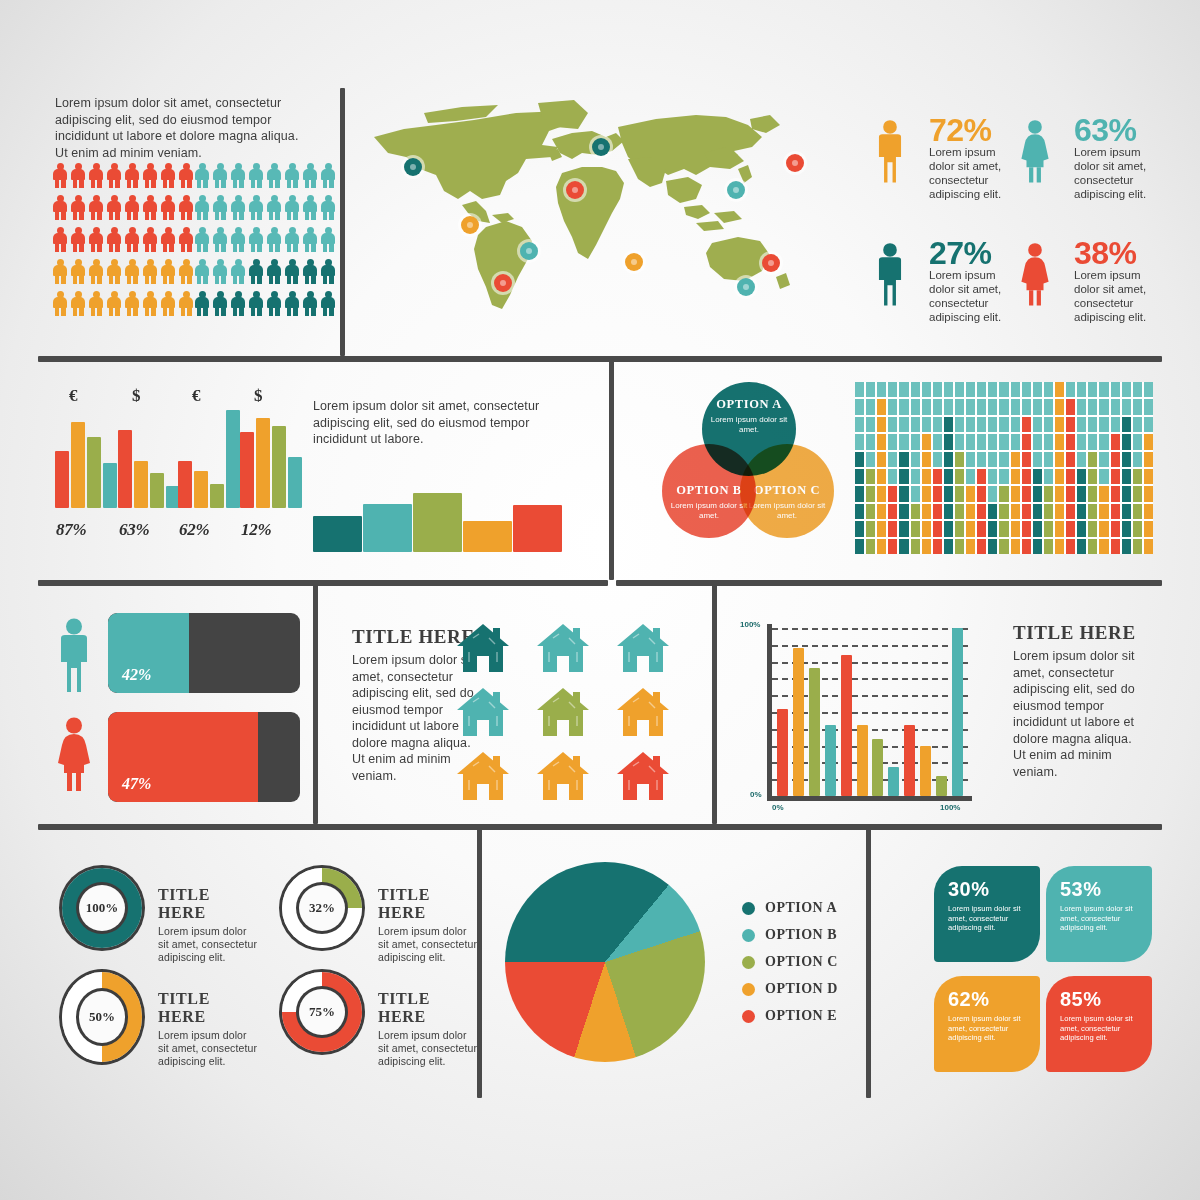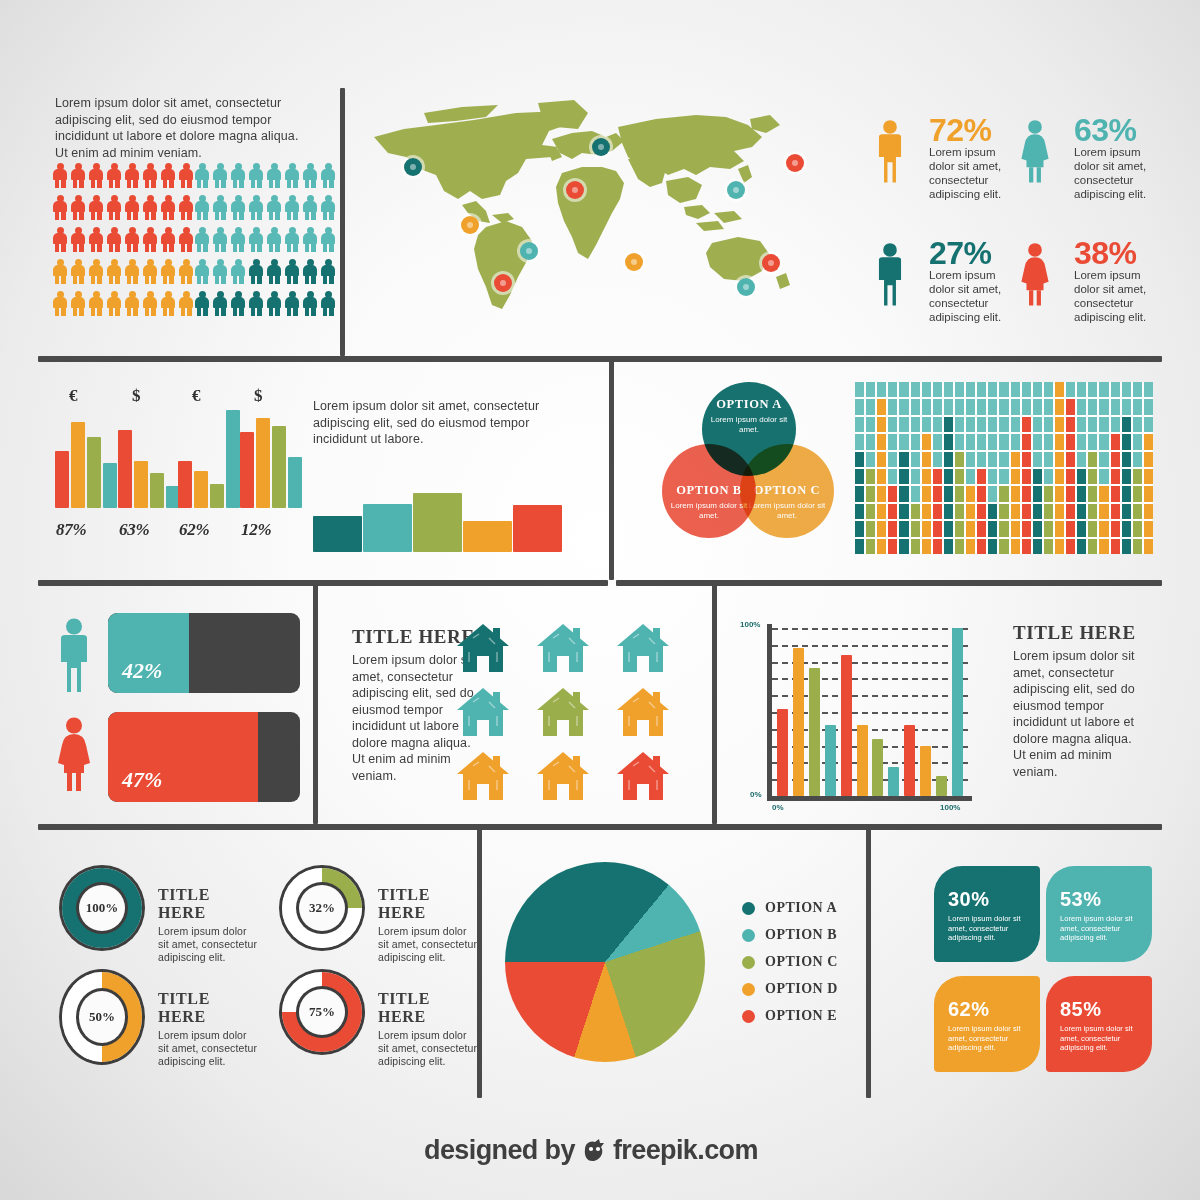--- a/index.html
+++ b/index.html
@@ -62,21 +62,21 @@
   .venn-c .vt { font-family:"Liberation Serif", serif; font-weight:bold; font-size:12.5px; letter-spacing:.6px; }
   .venn-c .vs { font-size:8px; line-height:10px; margin-top:3px; }
 
   
   #mosaic { position:absolute; display:grid; gap:2px; background:#ffffff; }
   #mosaic div { width:100%; height:100%; }
 
   
   .gbar { position:absolute; border-radius:9px; overflow:hidden; background:#444444; }
   .gbar .fill { position:absolute; left:0; top:0; bottom:0; border-radius:9px 0 0 9px; }
-  .gbar .lab { position:absolute; left:14px; bottom:9px; color:#fff; font-weight:bold; font-size:22px; font-family:"Liberation Serif", serif; font-style:italic; }
+  .gbar .lab { position:absolute; left:14px; bottom:9px; color:#fff; font-weight:bold; font-size:16px; font-family:"Liberation Serif", serif; font-style:italic; }
 
   
   .house { position:absolute; width:48px; height:45px; }
 
   
   #dashchart { position:absolute; }
   .dashline { position:absolute; left:0; right:0; border-top:2px dashed #3a3a3a; opacity:.85; }
   .dbar { position:absolute; bottom:0; border-radius:1px; }
   .axlab { position:absolute; font-size:8px; font-weight:bold; color:#1d6b6b; }
 
@@ -89,21 +89,21 @@
     box-shadow: inset 0 0 0 0 #fff;
   }
 
   
   #pie { position:absolute; border-radius:50%; }
   .legend-row { position:absolute; display:flex; align-items:center; gap:10px; }
   .legend-row .dot { width:13px; height:13px; border-radius:50%; }
   .legend-row .lbl { font-family:"Liberation Serif", serif; font-weight:bold; font-size:14px; letter-spacing:.5px; color:#3a3a3a; }
 
   
-  .leaf { position:absolute; width:106px; height:96px; color:#fff; padding:22px 10px 0 14px; }
+  .leaf { position:absolute; width:106px; height:96px; color:#fff; padding:12px 10px 0 14px; }
   .leaf.tl { border-radius:28px 4px 28px 4px; }
   .leaf .lp { font-weight:bold; font-size:20px; letter-spacing:.5px; }
   .leaf .lt { font-size:7.6px; line-height:9.5px; margin-top:3px; width:78px; }
 
   
   #footer-designed {
     position:absolute; font-weight:bold; font-size:27px; color:#3f3f3f;
     letter-spacing:-.6px; display:flex; align-items:center; gap:6px;
   }
   #footer-cn { position:absolute; font-size:17px; color:#6b6b6b; letter-spacing:.3px; }
@@ -1277,25 +1277,14 @@
       <div class="leaf tl" style="left: 934px; top: 976px; background: rgb(239, 161, 44);">
         <div class="lp">62%</div>
         <div class="lt">Lorem ipsum dolor sit amet, consectetur adipiscing elit.</div>
       </div>
       <div class="leaf tl" style="left: 1046px; top: 976px; background: rgb(234, 75, 53);">
         <div class="lp">85%</div>
         <div class="lt">Lorem ipsum dolor sit amet, consectetur adipiscing elit.</div>
       </div>
     </div>
 
-  <div id="footer-designed" style="left:424px; top:1135px;">
-    <span>designed by</span>
-    <span style="display:inline-block; width:26px; height:24px;">
-      <svg width="26" height="24" viewBox="0 0 26 24">
-        <path d="M4 10 C4 4, 10 1, 14 3 L18 0 L19 4 L23 4 L20 8 C23 12, 21 20, 13 22 C6 23, 3 17, 4 10 Z" fill="#3f3f3f"></path>
-        <circle cx="10" cy="10" r="2.1" fill="#fff"></circle>
-        <circle cx="17" cy="10" r="2.1" fill="#fff"></circle>
-      </svg>
-    </span>
-    <span>freepik.com</span>
-  </div>
 
 </div>
 
 </body></html>

